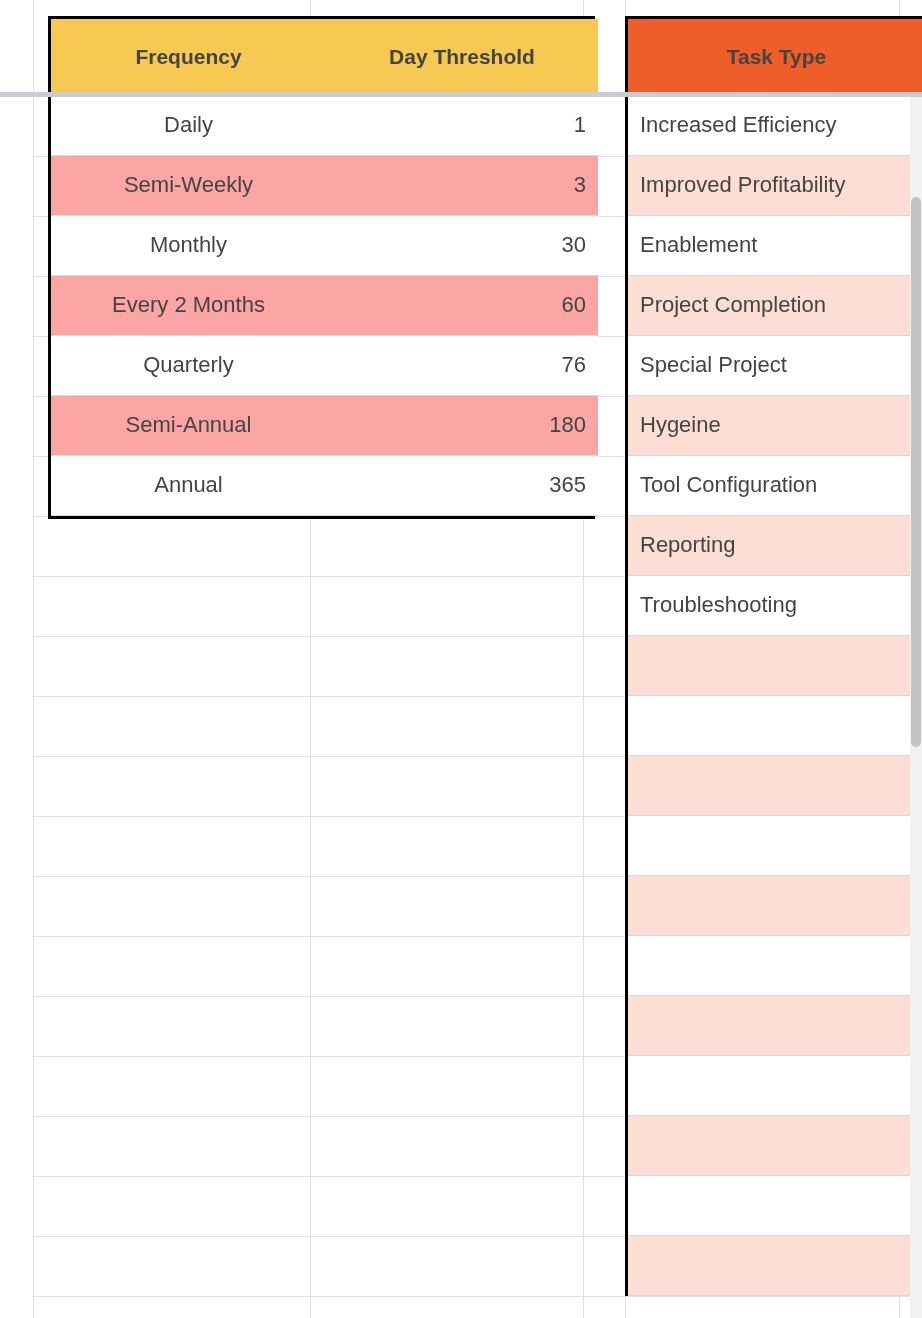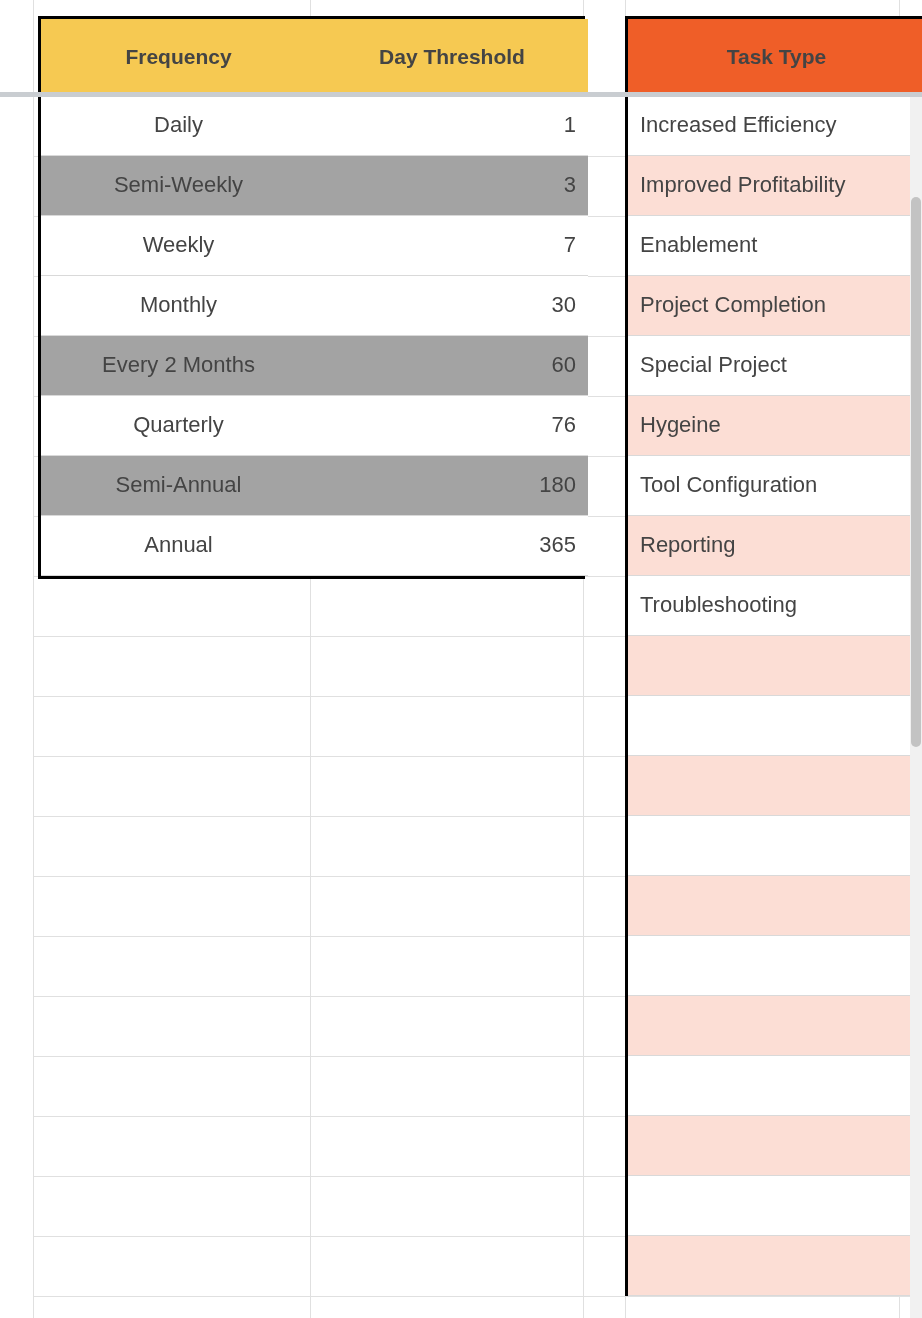--- a/index.html
+++ b/index.html
@@ -35,21 +35,21 @@
     position: absolute;
     top: 0;
     width: 1px;
     height: 1318px;
     background: #e0e0e0;
   }
 
   
   .block-left {
     position: absolute;
-    left: 38px;
+    left: 48px;
     top: 16px;
     width: 547px;
     border: 3px solid #000000;
     box-sizing: border-box;
     background: #ffffff;
   }
   .block-right {
     position: absolute;
     left: 625px;
     top: 16px;
@@ -85,21 +85,21 @@
     height: 76px;
     border-bottom: 1px solid #d9d9d9;
   }
   .hdr-yellow { background: #f6c952; }
   .hdr-orange { background: #ef5e28; }
 
   .col-freq { width: 275px; text-align: center; }
   .col-days { width: 272px; text-align: right; }
   .col-task { width: 297px; text-align: left; }
 
-  .zebra-yellow { background: #a3a3a3; }
+  .zebra-yellow { background: #fca5a5; }
   .zebra-plain  { background: #ffffff; }
   .zebra-pink   { background: #fcded5; }
 
   .last-row td { border-bottom: 0; }
 
   
   .freeze-line {
     position: absolute;
     left: 0;
     top: 92px;
@@ -181,24 +181,20 @@
       <tbody>
         <tr>
           <td class="col-freq zebra-plain">Daily</td>
           <td class="col-days zebra-plain">1</td>
         </tr>
         <tr>
           <td class="col-freq zebra-yellow">Semi-Weekly</td>
           <td class="col-days zebra-yellow">3</td>
         </tr>
         <tr>
-          <td class="col-freq zebra-plain">Weekly</td>
-          <td class="col-days zebra-plain">7</td>
-        </tr>
-        <tr>
           <td class="col-freq zebra-plain">Monthly</td>
           <td class="col-days zebra-plain">30</td>
         </tr>
         <tr>
           <td class="col-freq zebra-yellow">Every 2 Months</td>
           <td class="col-days zebra-yellow">60</td>
         </tr>
         <tr>
           <td class="col-freq zebra-plain">Quarterly</td>
           <td class="col-days zebra-plain">76</td>

